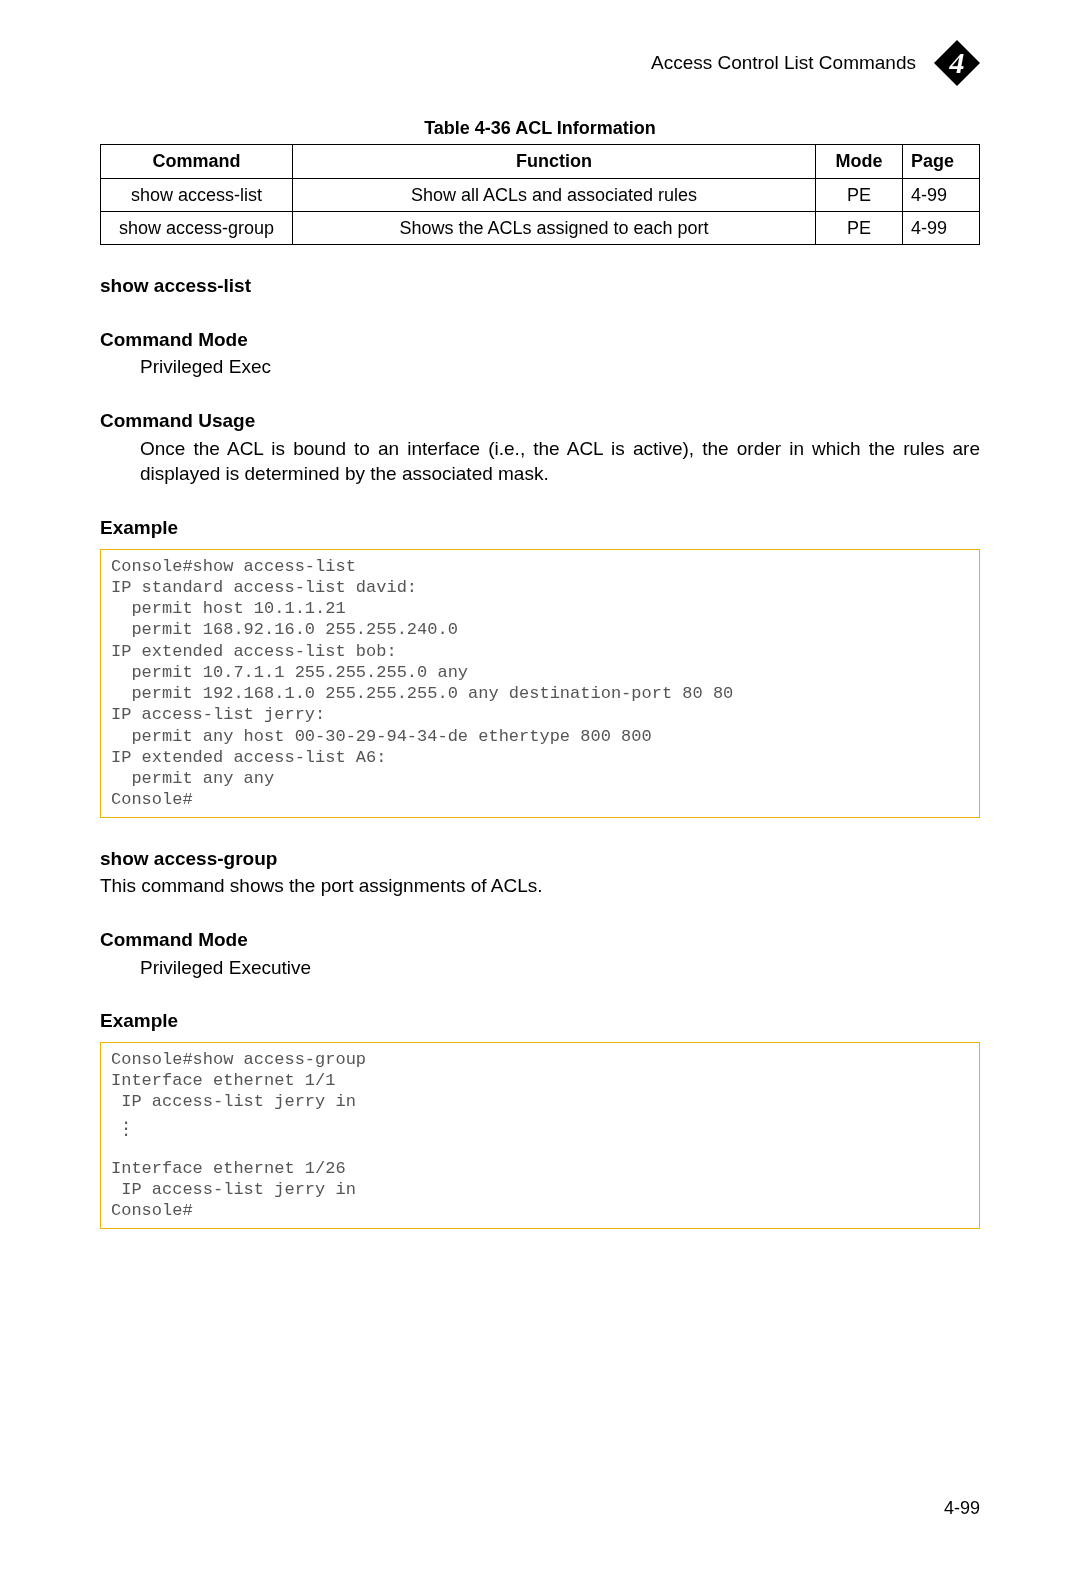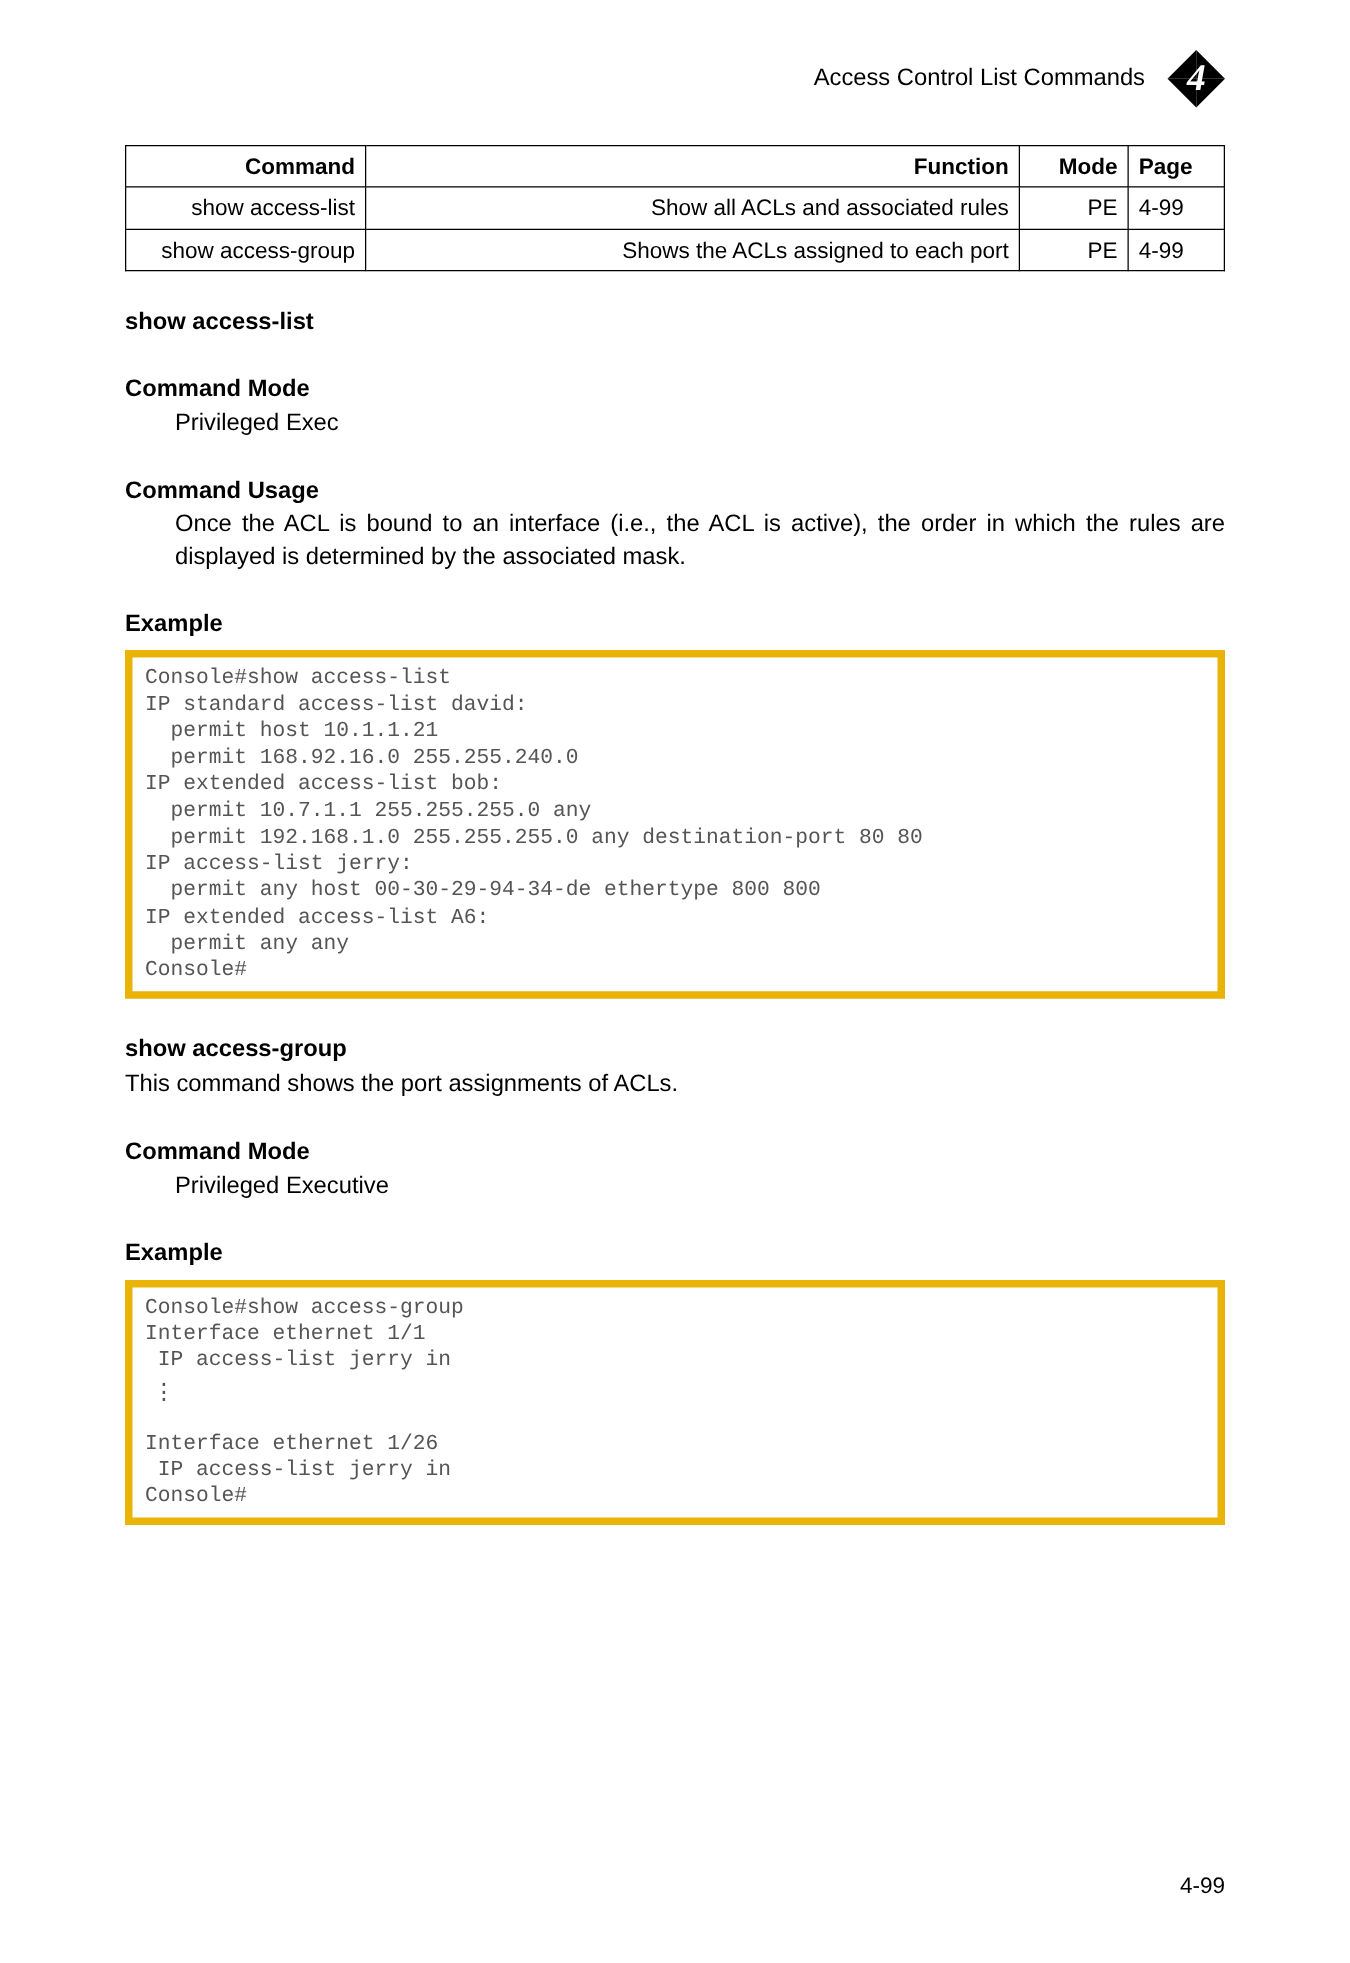--- a/index.html
+++ b/index.html
@@ -54,42 +54,42 @@
     margin-bottom: 4px;
   }
   table.cmd {
     border-collapse: collapse;
     width: 100%;
     font-size: 18px;
   }
   table.cmd th, table.cmd td {
     border: 1px solid #000;
     padding: 4px 8px;
-    text-align: right;
+    text-align: center;
     vertical-align: top;
   }
   table.cmd th {
     font-weight: bold;
   }
   table.cmd th:nth-child(4), table.cmd td:nth-child(4) { text-align: left; }
   table.cmd th:nth-child(1), table.cmd td:nth-child(1) { width: 175px; }
   table.cmd th:nth-child(3), table.cmd td:nth-child(3) { width: 70px; }
   table.cmd th:nth-child(4), table.cmd td:nth-child(4) { width: 60px; }
 
   .subhead {
     font-weight: bold;
     margin-top: 28px;
     margin-bottom: 2px;
   }
   .para { margin: 2px 0 0 0; }
   .indent { margin-left: 40px; }
   .just { text-align: justify; }
 
   pre.codebox {
-    border: 6px solid #eab308;
+    border: 1px solid #eab308;
     padding: 6px 10px;
     margin: 8px 0 0 0;
     font-family: "Courier New", monospace;
     font-size: 17px;
     color: #555;
     white-space: pre;
     line-height: 1.25;
   }
   .vdots {
     font-family: "Courier New", monospace;
@@ -118,20 +118,21 @@
     <div class="badge">
       <div class="badge-tri-a"></div>
         <div class="badge-tri-b"></div>
       <div class="badge-tri-c"></div>
         <div class="badge-tri-d"></div>
       <div class="badge-num">4</div>
     </div>
   </div>
 
 
+  <div class="caption">Table 4-36  ACL Information</div>
   <table class="cmd">
     <thead>
       <tr>
         <th>Command</th>
         <th>Function</th>
         <th>Mode</th>
         <th>Page</th>
       </tr>
     </thead>
     <tbody>

